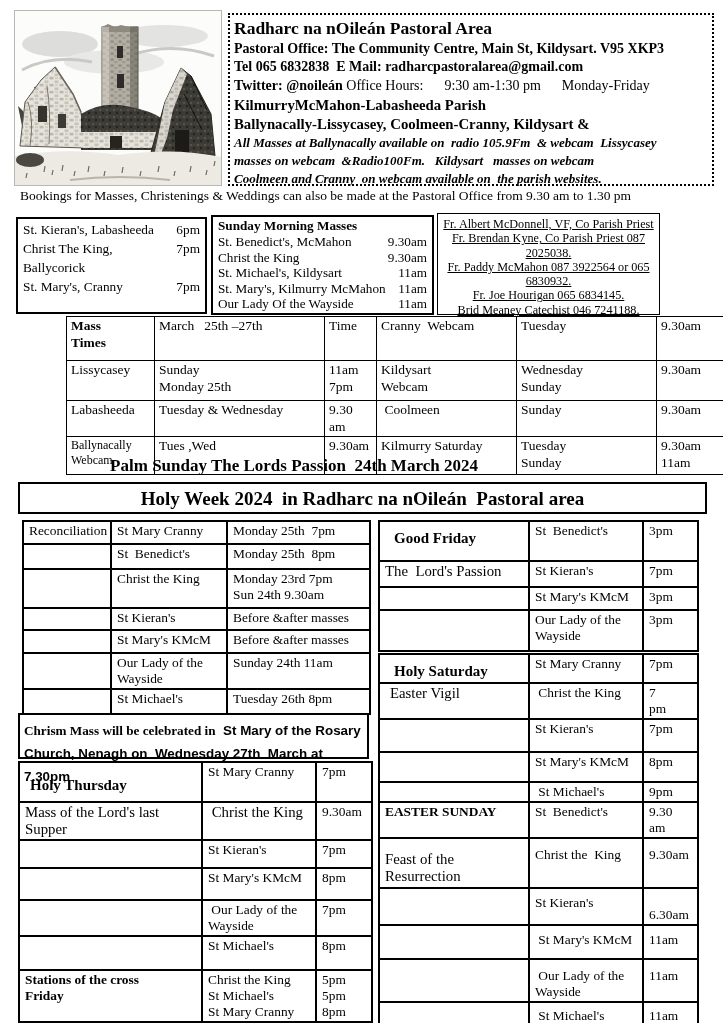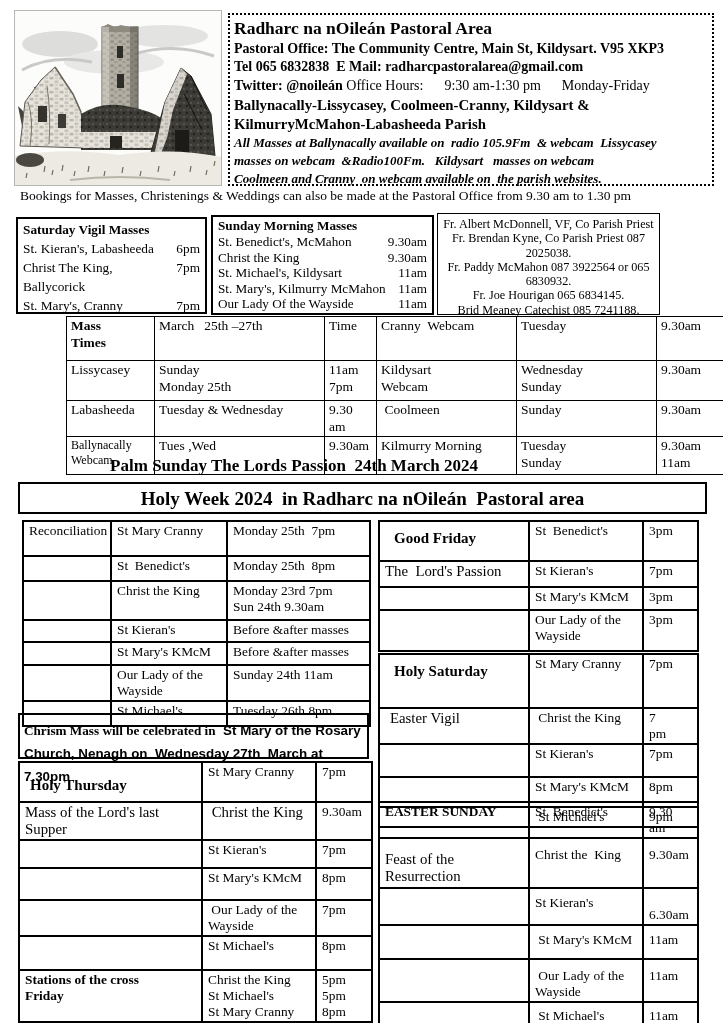--- a/index.html
+++ b/index.html
@@ -21,21 +21,21 @@
   
   .vigil{left:16px;top:217px;width:191px;height:97px;border:2px solid #000;
          padding:1px 5px 0 5px;font-size:13.3px;}
   .vigil .ttl{font-weight:bold;line-height:19px;}
   .vigil .row{display:flex;justify-content:space-between;line-height:19px;}
   .sunbox{left:211px;top:215px;width:223px;height:100px;border:2px solid #000;
           padding:1px 5px 0 5px;font-size:13.2px;}
   .sunbox .ttl{font-weight:bold;line-height:16px;}
   .sunbox .row{display:flex;justify-content:space-between;line-height:15.6px;}
   .priests{left:437px;top:213px;width:223px;height:102px;border:1.5px solid #000;
-           text-align:center;font-size:12.2px;line-height:14.3px;padding-top:3px;}
+           text-align:center;font-size:12.2px;line-height:14.3px;padding-top:3px;text-decoration:underline;}
   
   table.t{border-collapse:collapse;table-layout:fixed;position:absolute;}
   table.t td{border:1.5px solid #000;vertical-align:top;padding:1px 4px;
              font-size:13.5px;white-space:pre-wrap;overflow:hidden;}
   table.bt td{border:2px solid #000;padding:1px 5px;font-size:13.4px;}
   .mt{left:18px;top:316px;width:688px;margin-left:48px;}
   .mt td{line-height:16.5px;}
   .small-cell{font-size:12px !important;line-height:15px !important;}
   
   .palm{left:0;top:456px;width:588px;text-align:center;font-weight:bold;
@@ -120,33 +120,32 @@
       <path d="M56 170 q50 -6 100 0" stroke="#b9b5aa" stroke-width="2" fill="none"></path>
       <rect x="0.5" y="0.5" width="207" height="175" fill="none" stroke="#b7b7b4" stroke-width="1"></rect>
     </svg>
   </div>
 
   <div class="abs hb">
     <div class="t1 pre">Radharc na nOileán Pastoral Area</div>
     <div class="t2 pre">Pastoral Office: The Community Centre, Main St, Kildysart. V95 XKP3</div>
     <div class="t2 pre">Tel 065 6832838  E Mail: radharcpastoralarea@gmail.com</div>
     <div class="t4"><span class="b pre">Twitter: @noileán</span><span class="pre"> Office Hours:      9:30 am-1:30 pm      Monday-Friday</span></div>
+    <div class="t5 pre">KilmurryMcMahon-Labasheeda Parish</div>
     <div class="t5 pre">Ballynacally-Lissycasey, Coolmeen-Cranny, Kildysart &amp;</div>
-    <div class="t5 pre">KilmurryMcMahon-Labasheeda Parish</div>
     <div class="ti pre">All Masses at Ballynacally available on  radio 105.9Fm  &amp; webcam  Lissycasey</div>
     <div class="ti pre">masses on webcam  &amp;Radio100Fm.   Kildysart   masses on webcam</div>
     <div class="ti pre">Coolmeen and Cranny  on webcam available on  the parish websites.</div>
   </div>
 
   <div class="abs bk">
     <div class="pre">Bookings for Masses, Christenings &amp; Weddings can also be made at the Pastoral Office from 9.30 am to 1.30 pm</div>
   </div>
 
   <div class="abs vigil">
-    <div class="ttl">Saturday Vigil Masses</div>
     <div class="row">
         <span>St. Kieran's, Labasheeda</span>
         <span>6pm</span>
       </div>
     <div class="row">
         <span>Christ The King, Ballycorick</span>
         <span>7pm</span>
       </div>
     <div class="row">
         <span>St. Mary's, Cranny</span>
@@ -176,21 +175,21 @@
         <span>Our Lady Of the Wayside</span>
         <span>11am</span>
       </div>
   </div>
 
   <div class="abs priests">
     <div>Fr. Albert McDonnell, VF, Co Parish Priest</div>
     <div>Fr. Brendan Kyne, Co Parish Priest 087 2025038.</div>
     <div>Fr. Paddy McMahon 087 3922564 or 065 6830932.</div>
     <div>Fr. Joe Hourigan 065 6834145.</div>
-    <div>Brid Meaney Catechist 085 7241188.</div>
+    <div>Brid Meaney Catechist 046 7241188.</div>
   </div>
 
   <table class="t mt">
     <colgroup>
         <col style="width:88px">
         <col style="width:170px">
         <col style="width:52px">
         <col style="width:140px">
         <col style="width:140px">
         <col style="width:98px">
@@ -223,40 +222,40 @@
       <td>9.30 am</td>
       <td> Coolmeen</td>
       <td>Sunday</td>
       <td>9.30am</td>
     </tr>
     <tr style="height:38px">
       <td class="small-cell">Ballynacally
 Webcam</td>
       <td>Tues ,Wed</td>
       <td>9.30am</td>
-      <td>Kilmurry Morning</td>
+      <td>Kilmurry Saturday</td>
       <td>Tuesday
 Sunday</td>
       <td>9.30am
 11am</td>
     </tr>
   </tbody>
     </table>
 
   <div class="abs palm">Palm Sunday The Lords Passion  24th March 2024</div>
   <div class="abs hw">Holy Week 2024  in Radharc na nOileán  Pastoral area</div>
 
   <table class="t bt recon">
     <colgroup>
         <col style="width:88px">
         <col style="width:116px">
         <col style="width:143px">
       </colgroup>
     <tbody>
-        <tr style="height:35px">
+        <tr style="height:23px">
       <td>Reconciliation</td>
       <td>St Mary Cranny</td>
       <td>Monday 25th  7pm</td>
     </tr>
     <tr style="height:25px">
       <td></td>
       <td>St  Benedict's</td>
       <td>Monday 25th  8pm</td>
     </tr>
     <tr style="height:39px">
@@ -372,21 +371,21 @@
   </tbody>
     </table>
 
   <table class="t bt hs">
     <colgroup>
         <col style="width:150px">
         <col style="width:114px">
         <col style="width:55px">
       </colgroup>
     <tbody>
-        <tr style="height:54px">
+        <tr style="height:29px">
       <td class="hpad">Holy Saturday</td>
       <td>St Mary Cranny</td>
       <td>7pm</td>
     </tr>
     <tr style="height:34px">
       <td class="lg" style="padding-left:10px">Easter Vigil</td>
       <td> Christ the King</td>
       <td>7
 pm</td>
     </tr>

